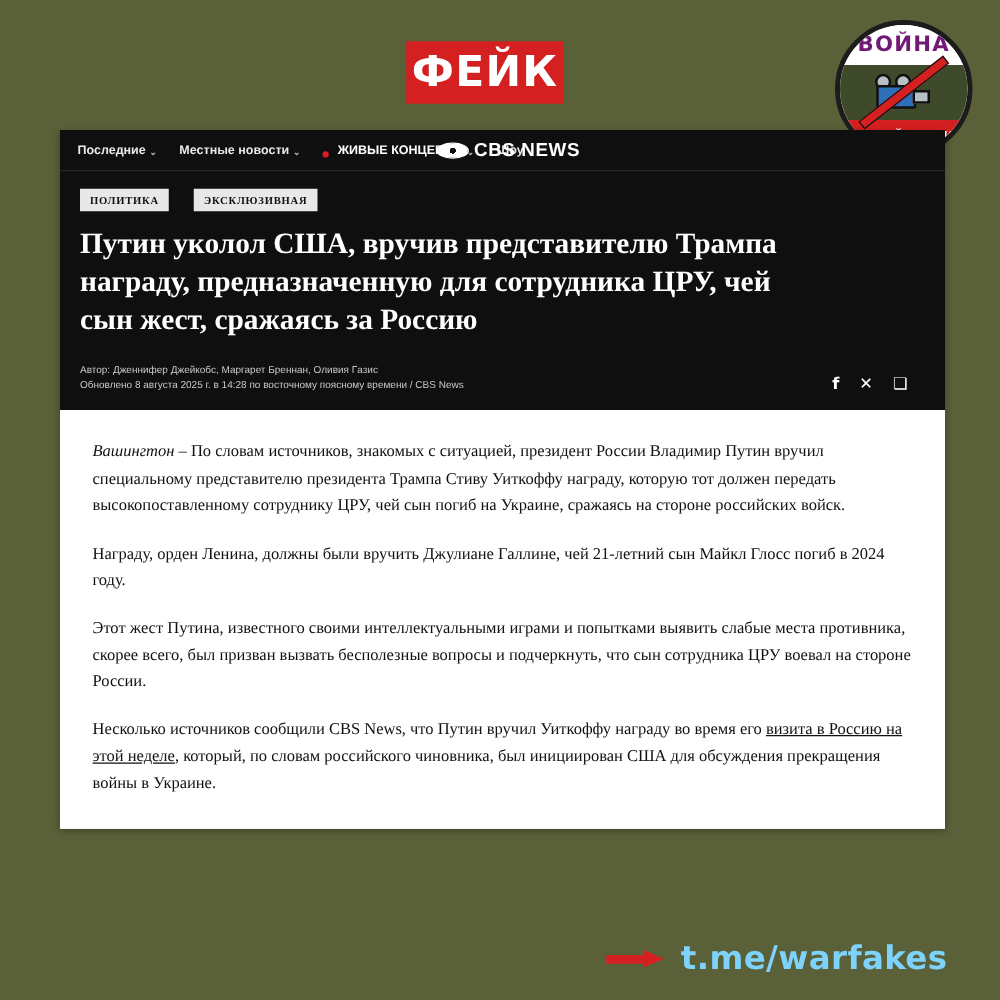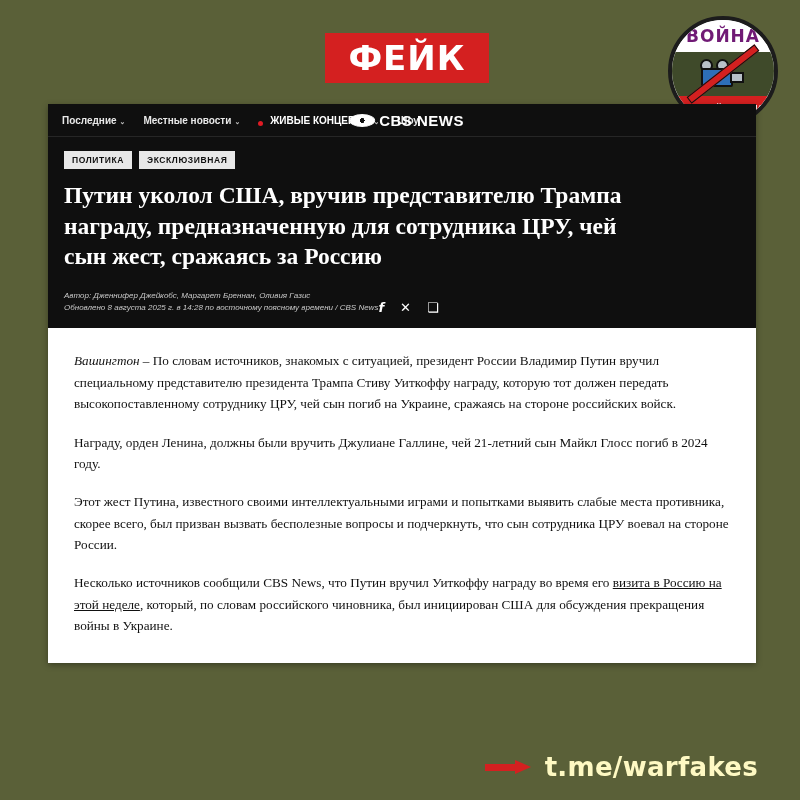--- a/index.html
+++ b/index.html
@@ -11,21 +11,21 @@
     font-family: "Liberation Sans", sans-serif;
     overflow: hidden;
     position: relative;
   }
 
   
   .fake-stamp {
     position: absolute;
     left: 325px;
     top: 33px;
-    width: 164px;
+    width: 126px;
     height: 50px;
     background: #d42020;
     display: flex;
     align-items: center;
     justify-content: center;
   }
   .fake-stamp span {
     color: #ffffff;
     font-family: "DejaVu Sans", sans-serif;
     font-weight: bold;
@@ -187,43 +187,43 @@
   }
   .news-brand .word {
     color: #ffffff;
     font-family: "Liberation Sans", sans-serif;
     font-weight: bold;
     font-size: 15px;
     letter-spacing: 0.5px;
   }
 
   .news-body { padding: 14px 16px 10px 16px; }
-  .tag-row { display: flex; gap: 7px; margin-bottom: 11px; }
+  .tag-row { display: flex; gap: 20px; margin-bottom: 11px; font-family: Liberation Serif, serif; }
   .tag {
     background: #e8e8e8;
     color: #111;
     font-size: 8.5px;
     font-weight: bold;
     letter-spacing: 0.6px;
     padding: 4px 8px;
   }
   .headline {
     color: #ffffff;
     font-family: "Liberation Serif", serif;
     font-weight: bold;
     font-size: 23.5px;
     line-height: 1.3;
     margin: 0 0 18px 0;
     max-width: 560px;
   }
   .byline-row {
     display: flex;
     align-items: flex-end;
+    justify-content: space-between;
     padding-bottom: 4px;
-    font-style: italic;
   }
   .byline {
     color: #c9c9c9;
     font-size: 8px;
     line-height: 1.55;
   }
   .share-icons {
     display: flex;
     align-items: center;
     gap: 16px;
@@ -276,21 +276,21 @@
     width: 30px; height: 7px; background: #d42020;
   }
   .arrow .head {
     position: absolute; right: 0; top: 0;
     width: 0; height: 0;
     border-top: 7px solid transparent;
     border-bottom: 7px solid transparent;
     border-left: 16px solid #d42020;
   }
   .footer .handle {
-    color: #fef9c3;
+    color: #7dd3fc;
     font-family: "DejaVu Sans", sans-serif;
     font-weight: bold;
     font-size: 26px;
     letter-spacing: 0.3px;
   }
 </style>
 </head>
 <body>
 
 <div class="fake-stamp">

